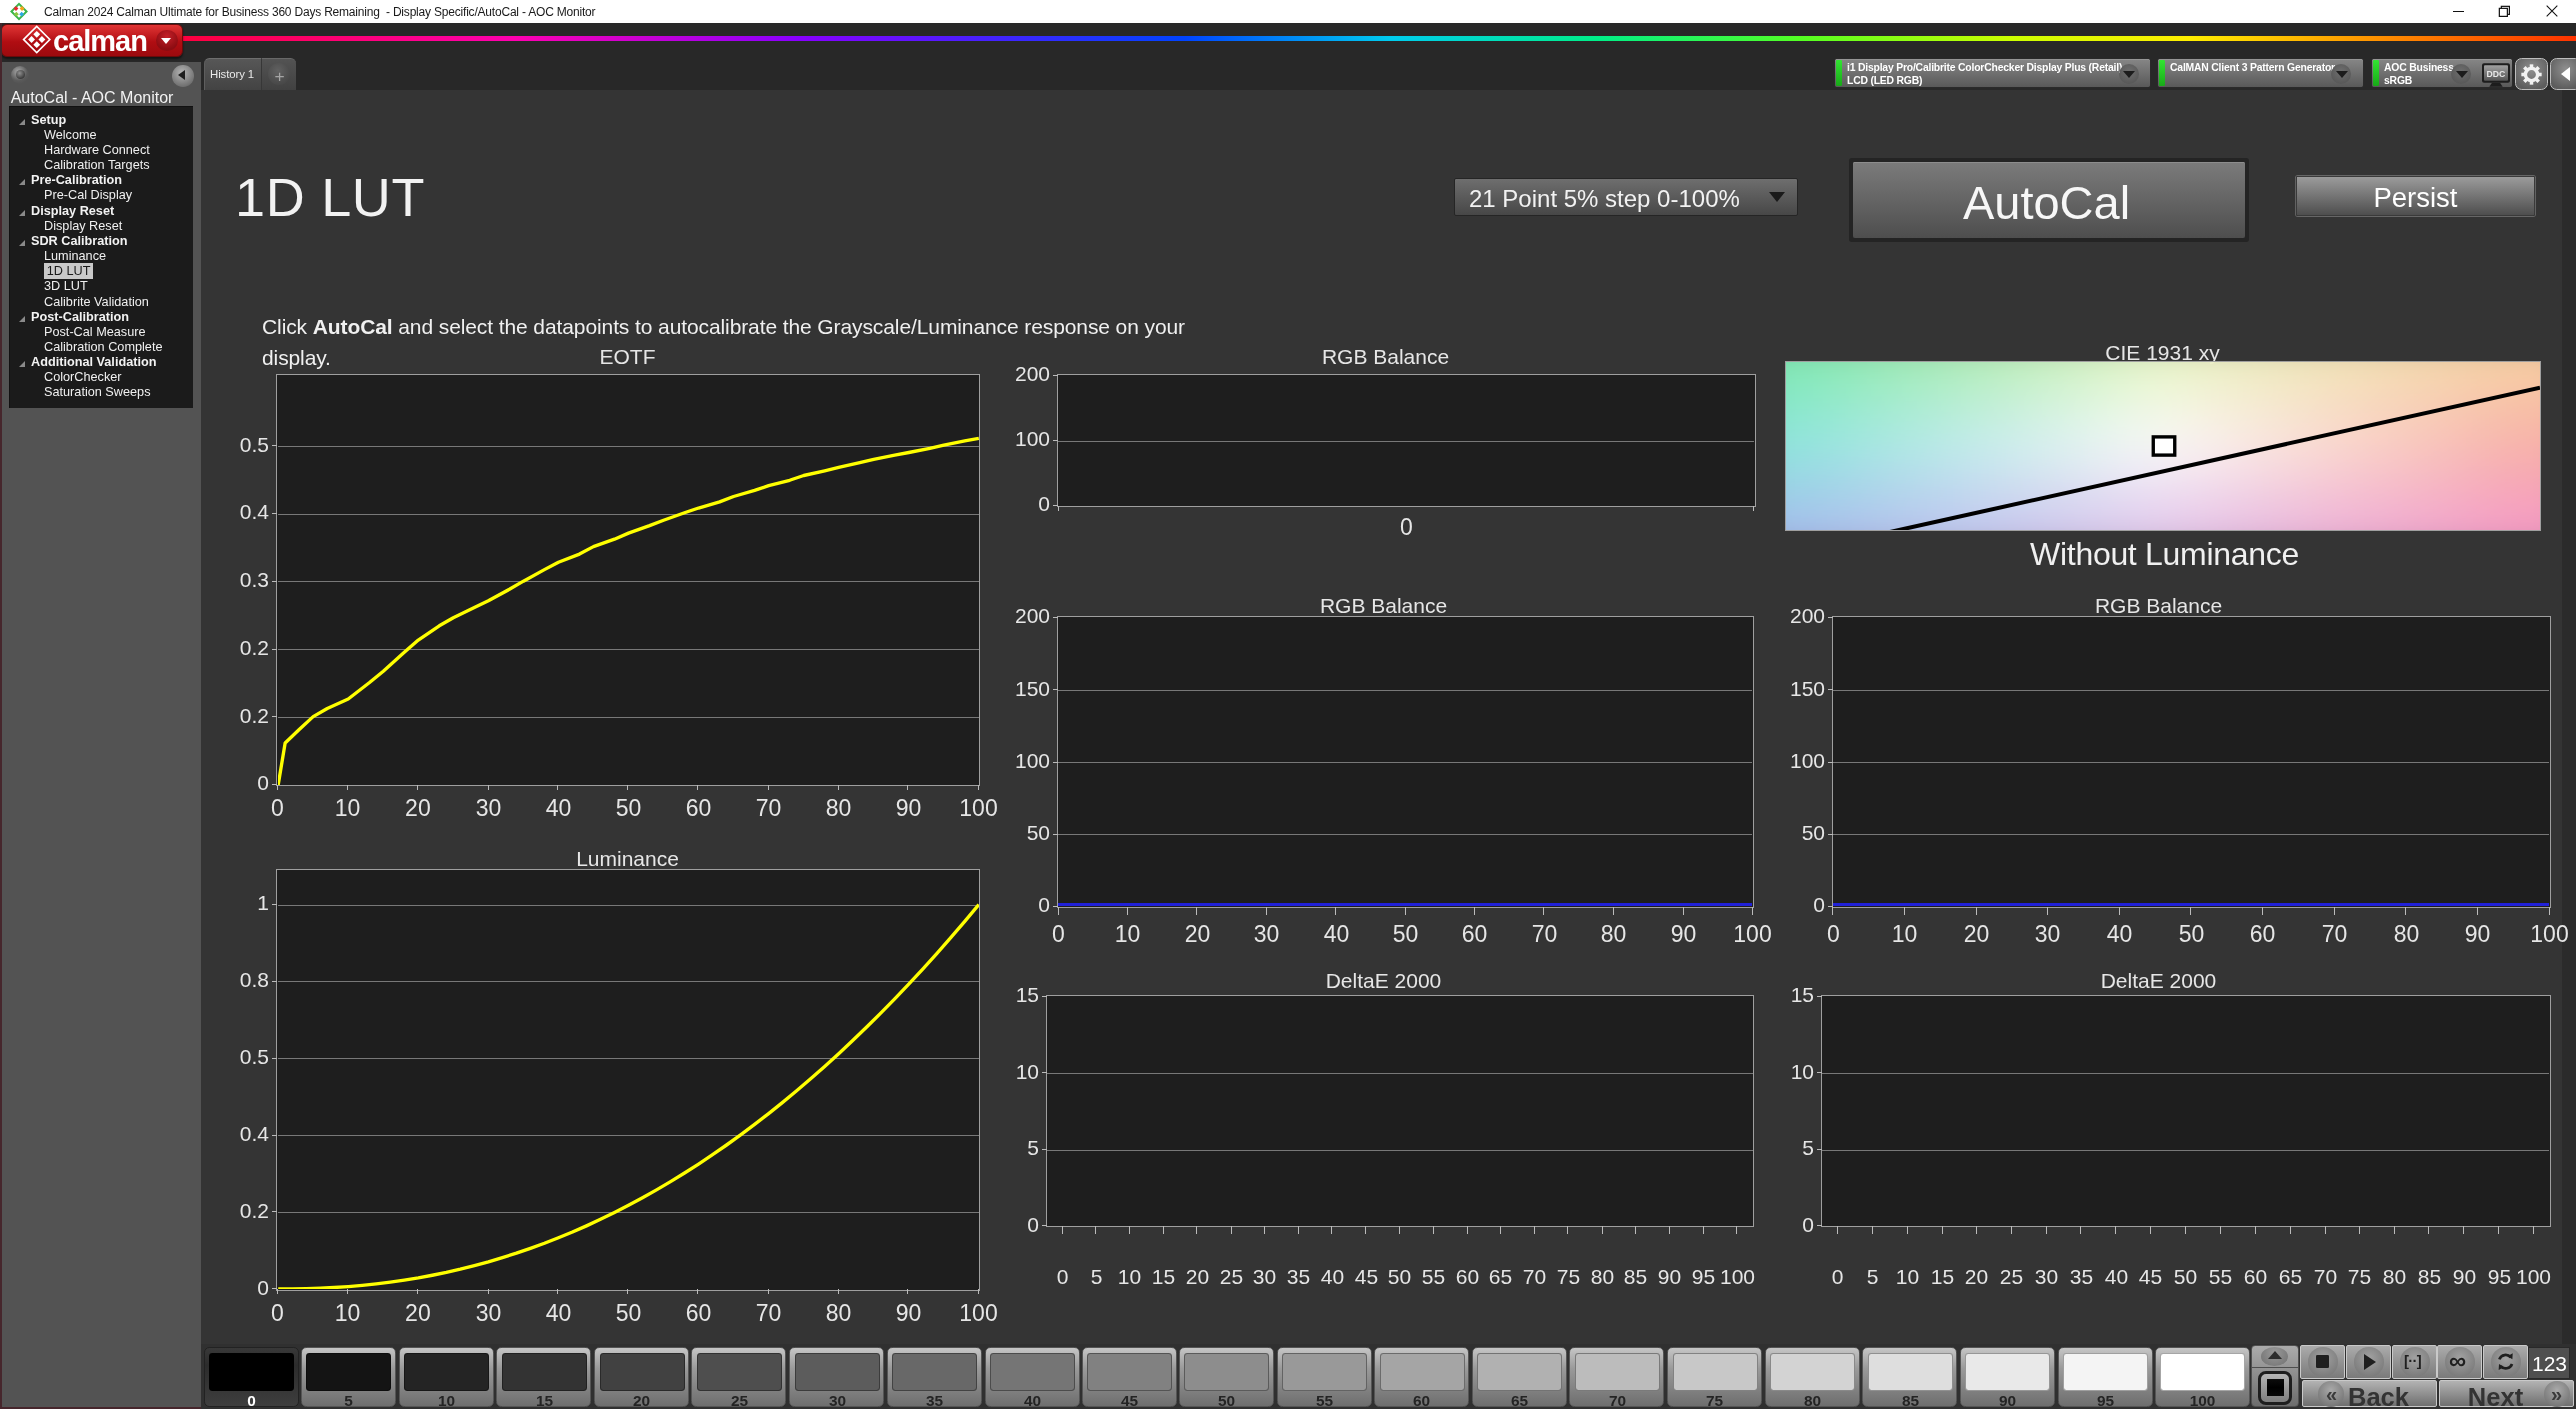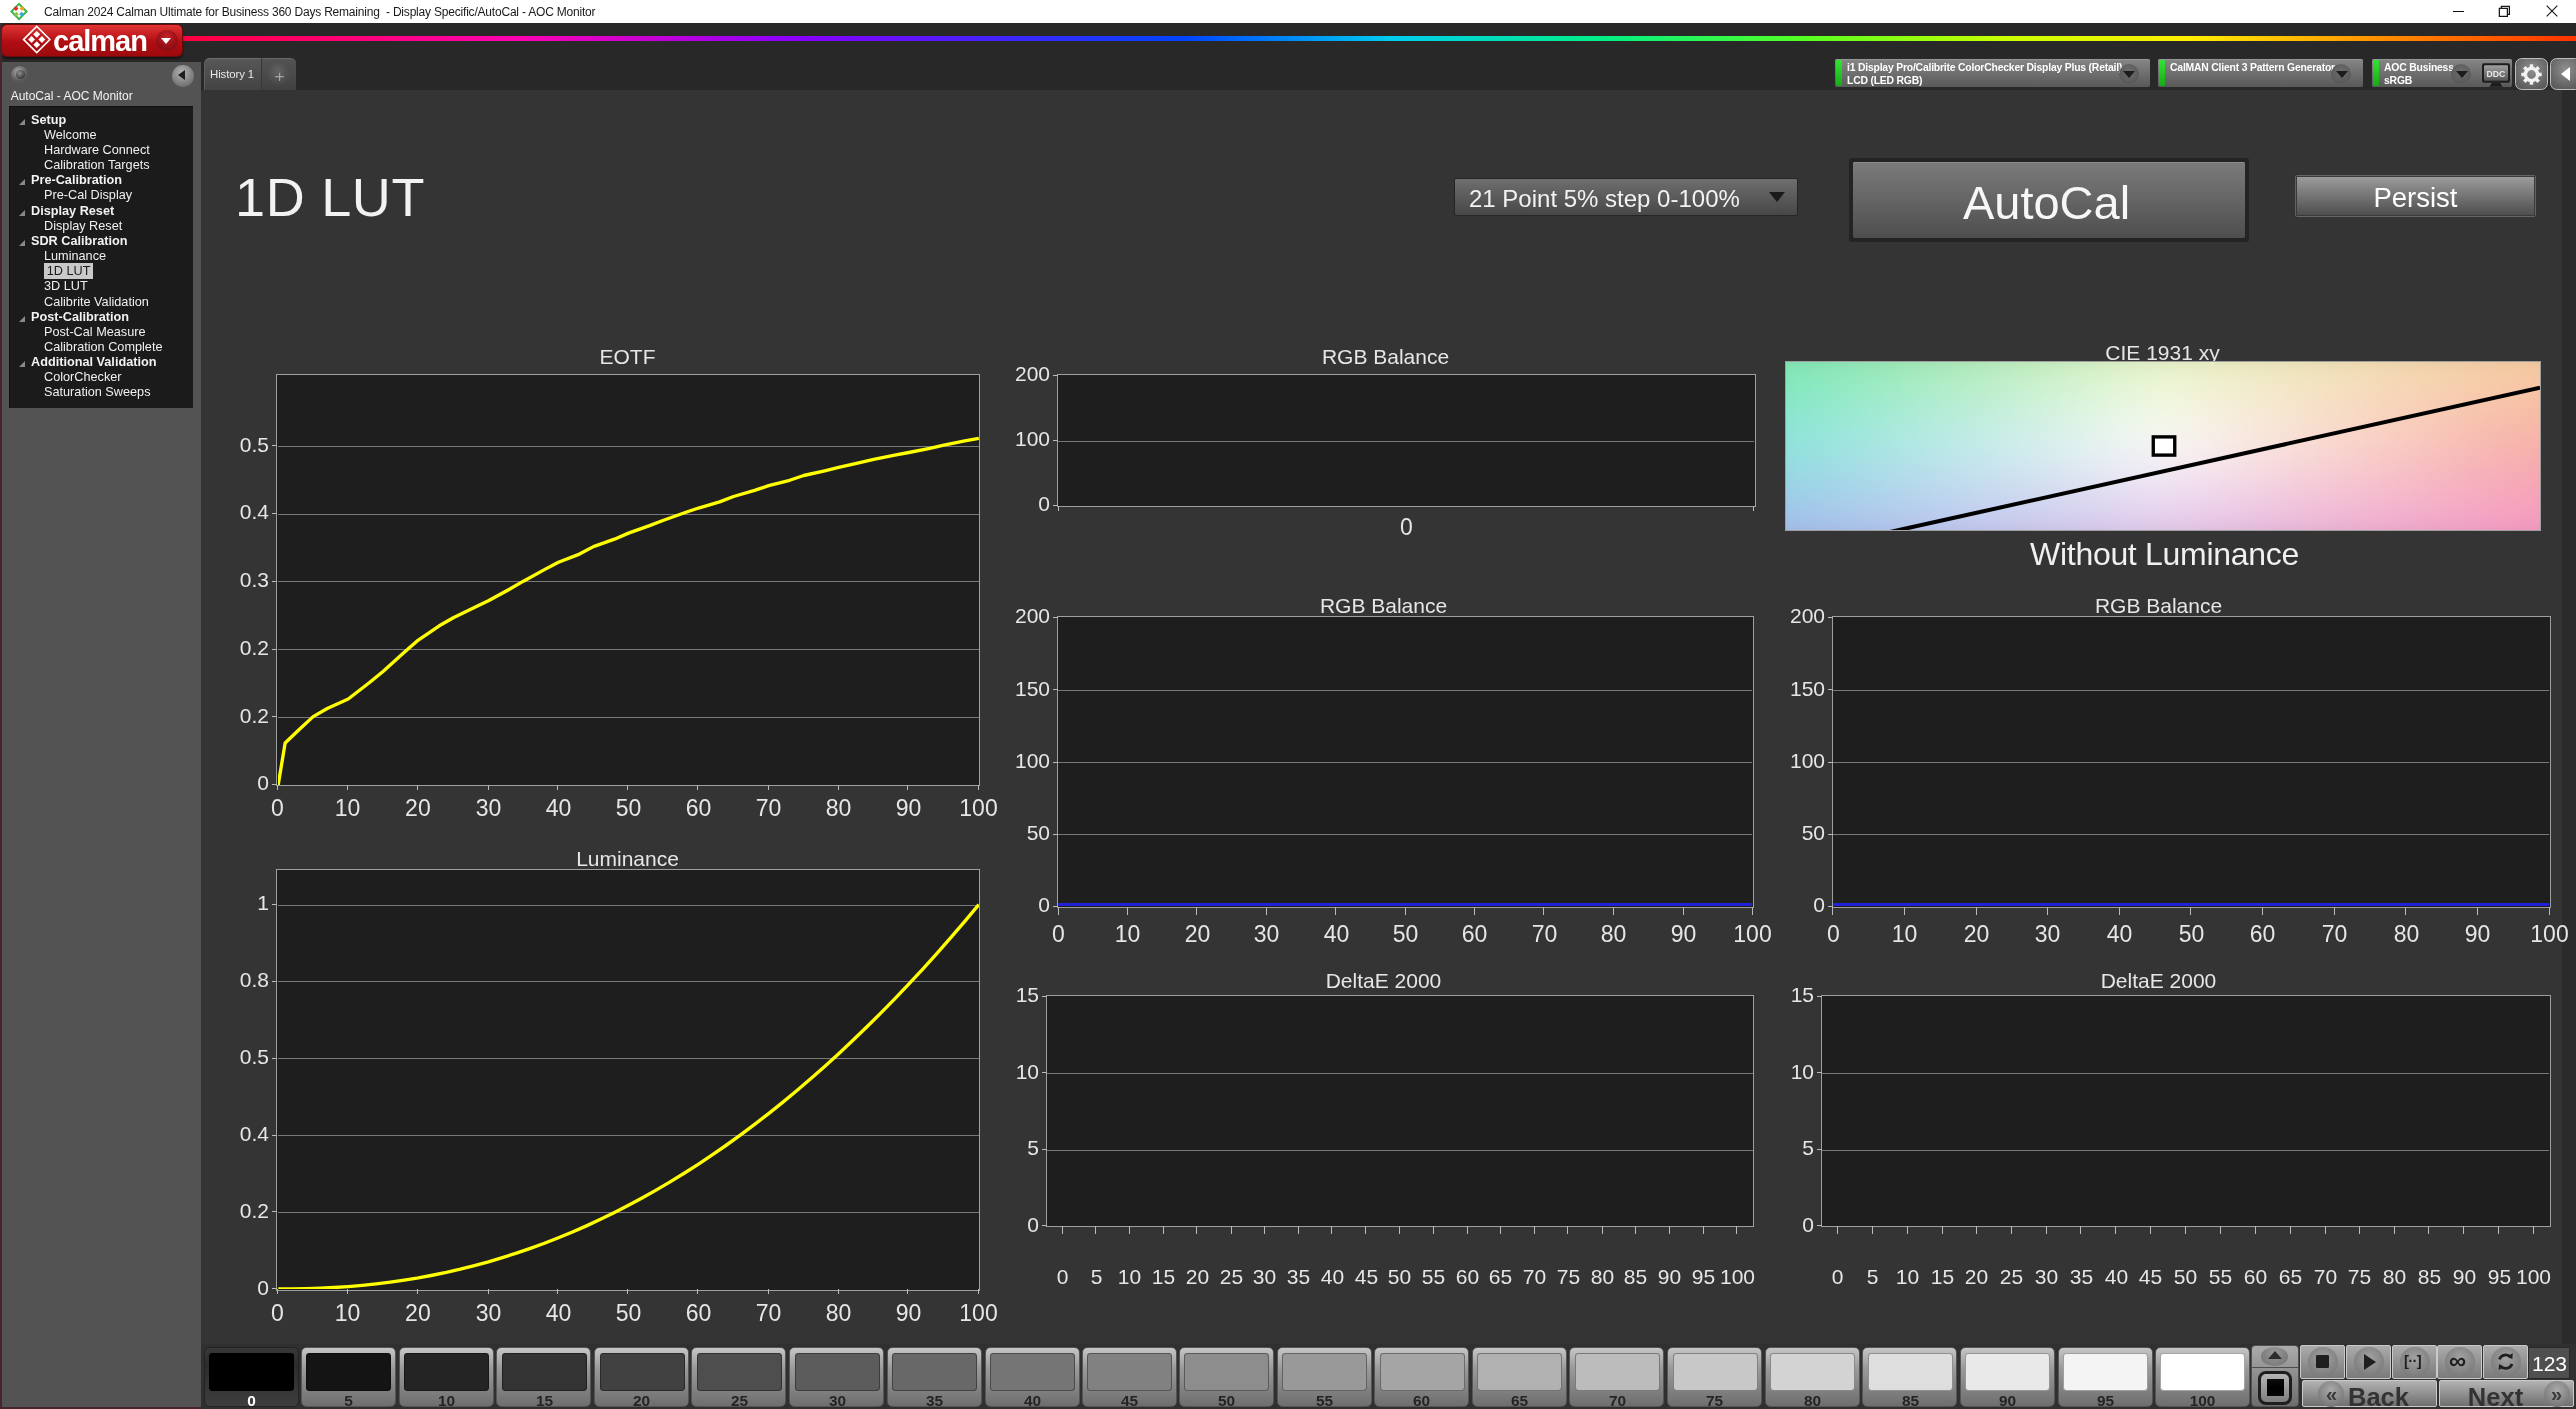--- a/index.html
+++ b/index.html
@@ -38,21 +38,21 @@
 <div style="position:absolute;left:53px;top:25px;font-size:29px;color:#ffffff;white-space:nowrap;font-weight:700;letter-spacing:-1px;">calman</div>
 <div style="position:absolute;left:156px;top:29.5px;width:21.5px;height:21.5px;background:radial-gradient(circle at 50% 30%,#c42028,#8d0c12 70%);border-radius:50%;"></div>
 <div style="position:absolute;left:161px;top:38px;width:0px;height:0px;border-left:5.4px solid transparent;border-right:5.4px solid transparent;border-top:6.7px solid #ffffff;"></div>
 <div style="position:absolute;left:0px;top:23px;width:2px;height:1386px;background:#46262c;"></div>
 <div style="position:absolute;left:0px;top:1407px;width:2576px;height:2px;background:#46262c;"></div>
 <div style="position:absolute;left:2px;top:62px;width:199px;height:1345px;background:#535353;"></div>
 <div style="position:absolute;left:11.4px;top:66px;width:18px;height:18px;background:radial-gradient(circle at 40% 32%,#a8a8a8,#5a5a5a 55%,#4a4a4a);border-radius:50%;"></div>
 <div style="position:absolute;left:16px;top:70px;width:8.7px;height:8.7px;background:radial-gradient(circle at 40% 35%,#8f8f8f,#3c3c3c 70%);border-radius:50%;"></div>
 <div style="position:absolute;left:172px;top:65px;width:21.5px;height:21.5px;background:radial-gradient(circle at 45% 35%,#b5b5b5,#6f6f6f 75%);border-radius:50%;"></div>
 <div style="position:absolute;left:178px;top:70px;width:0px;height:0px;border-top:5.4px solid transparent;border-bottom:5.4px solid transparent;border-right:7.4px solid #1e1e1e;"></div>
-<div style="position:absolute;left:10.7px;top:89px;font-size:12px;color:#f2f2f2;white-space:nowrap;">AutoCal - AOC Monitor</div>
+<div style="position:absolute;left:10.7px;top:89px;font-size:16px;color:#f2f2f2;white-space:nowrap;">AutoCal - AOC Monitor</div>
 <div style="position:absolute;left:8.7px;top:106px;width:184px;height:302px;background:#1b1b1b;border-top:0.7px solid #111;border-left:0.7px solid #111;"></div>
 <div style="position:absolute;left:19px;top:119px;width:0px;height:0px;border-left:6px solid transparent;border-bottom:6px solid #8a8a8a;"></div>
 <div style="position:absolute;left:31px;top:113px;font-size:12.7px;color:#f2f2f2;white-space:nowrap;font-weight:700;">Setup</div>
 <div style="position:absolute;left:44px;top:128px;font-size:12.7px;color:#f0f0f0;white-space:nowrap;">Welcome</div>
 <div style="position:absolute;left:44px;top:143px;font-size:12.7px;color:#f0f0f0;white-space:nowrap;">Hardware Connect</div>
 <div style="position:absolute;left:44px;top:158px;font-size:12.7px;color:#f0f0f0;white-space:nowrap;">Calibration Targets</div>
 <div style="position:absolute;left:19px;top:179px;width:0px;height:0px;border-left:6px solid transparent;border-bottom:6px solid #8a8a8a;"></div>
 <div style="position:absolute;left:31px;top:173px;font-size:12.7px;color:#f2f2f2;white-space:nowrap;font-weight:700;">Pre-Calibration</div>
 <div style="position:absolute;left:44px;top:188px;font-size:12.7px;color:#f0f0f0;white-space:nowrap;">Pre-Cal Display</div>
 <div style="position:absolute;left:19px;top:210px;width:0px;height:0px;border-left:6px solid transparent;border-bottom:6px solid #8a8a8a;"></div>
@@ -123,20 +123,21 @@
             <rect x="-2.6" y="8" width="5.2" height="7"></rect>
 <rect x="-15" y="-2.6" width="7" height="5.2"></rect>
             <rect x="8" y="-2.6" width="7" height="5.2"></rect>
           </g>
         </g>
 </g>
     </svg>
 <div style="position:absolute;left:2550px;top:58px;width:31.5px;height:32px;background:radial-gradient(circle at 50% 35%,#909090,#5d5d5d 80%);border:1.3px solid #bdbdbd;border-radius:6.7px;"></div>
 <div style="position:absolute;left:2561px;top:67px;width:0px;height:0px;border-top:7.4px solid transparent;border-bottom:7.4px solid transparent;border-right:9.4px solid #ffffff;"></div>
 <div style="position:absolute;left:235px;top:166px;font-size:54px;color:#f2f2f2;white-space:nowrap;font-weight:400;letter-spacing:0.7px;">1D LUT</div>
+<div style="position:absolute;left:262px;top:311px;font-size:21px;line-height:31px;color:#f0f0f0;letter-spacing:-0.1px;">Click <b>AutoCal</b> and select the datapoints to autocalibrate the Grayscale/Luminance response on your<br>display.</div>
 <div style="position:absolute;left:1454px;top:178px;width:344px;height:38px;background:linear-gradient(#6e6e6e,#474747);border:0.7px solid #252525;border-radius:2px;"></div>
 <div style="position:absolute;left:1469px;top:185px;font-size:24px;color:#f2f2f2;white-space:nowrap;">21 Point 5% step 0-100%</div>
 <div style="position:absolute;left:1769px;top:192px;width:0px;height:0px;border-left:8px solid transparent;border-right:8px solid transparent;border-top:10px solid #1a1a1a;"></div>
 <div style="position:absolute;left:1849px;top:158px;width:400px;height:84px;background:#242424;border-radius:2.7px;"></div>
 <div style="position:absolute;left:1853px;top:162px;width:392px;height:76px;background:linear-gradient(#7b7b7b,#4e4e4e);border-radius:2px;box-shadow:inset 0 0.7px 0 #949494;"></div>
 <div style="position:absolute;left:1644px;top:175px;width:805px;text-align:center;font-size:47px;color:#f7f7f7;white-space:nowrap;font-weight:400;">AutoCal</div>
 <div style="position:absolute;left:2296px;top:176px;width:239px;height:40px;background:linear-gradient(#9b9b9b,#4e4e4e);border:1.3px solid #3a3a3a;border-radius:1.3px;box-shadow:0 0 0 0.7px #777;"></div>
 <div style="position:absolute;left:2013px;top:182px;width:805px;text-align:center;font-size:27.5px;color:#ffffff;white-space:nowrap;">Persist</div>
 <div style="position:absolute;left:225px;top:345px;width:805px;text-align:center;font-size:21px;color:#e6e6e6;white-space:nowrap;">EOTF</div>
 <div style="position:absolute;left:276px;top:374px;width:704px;height:412px;background:#1e1e1e;border:1.3px solid #9f9f9f;"></div>

